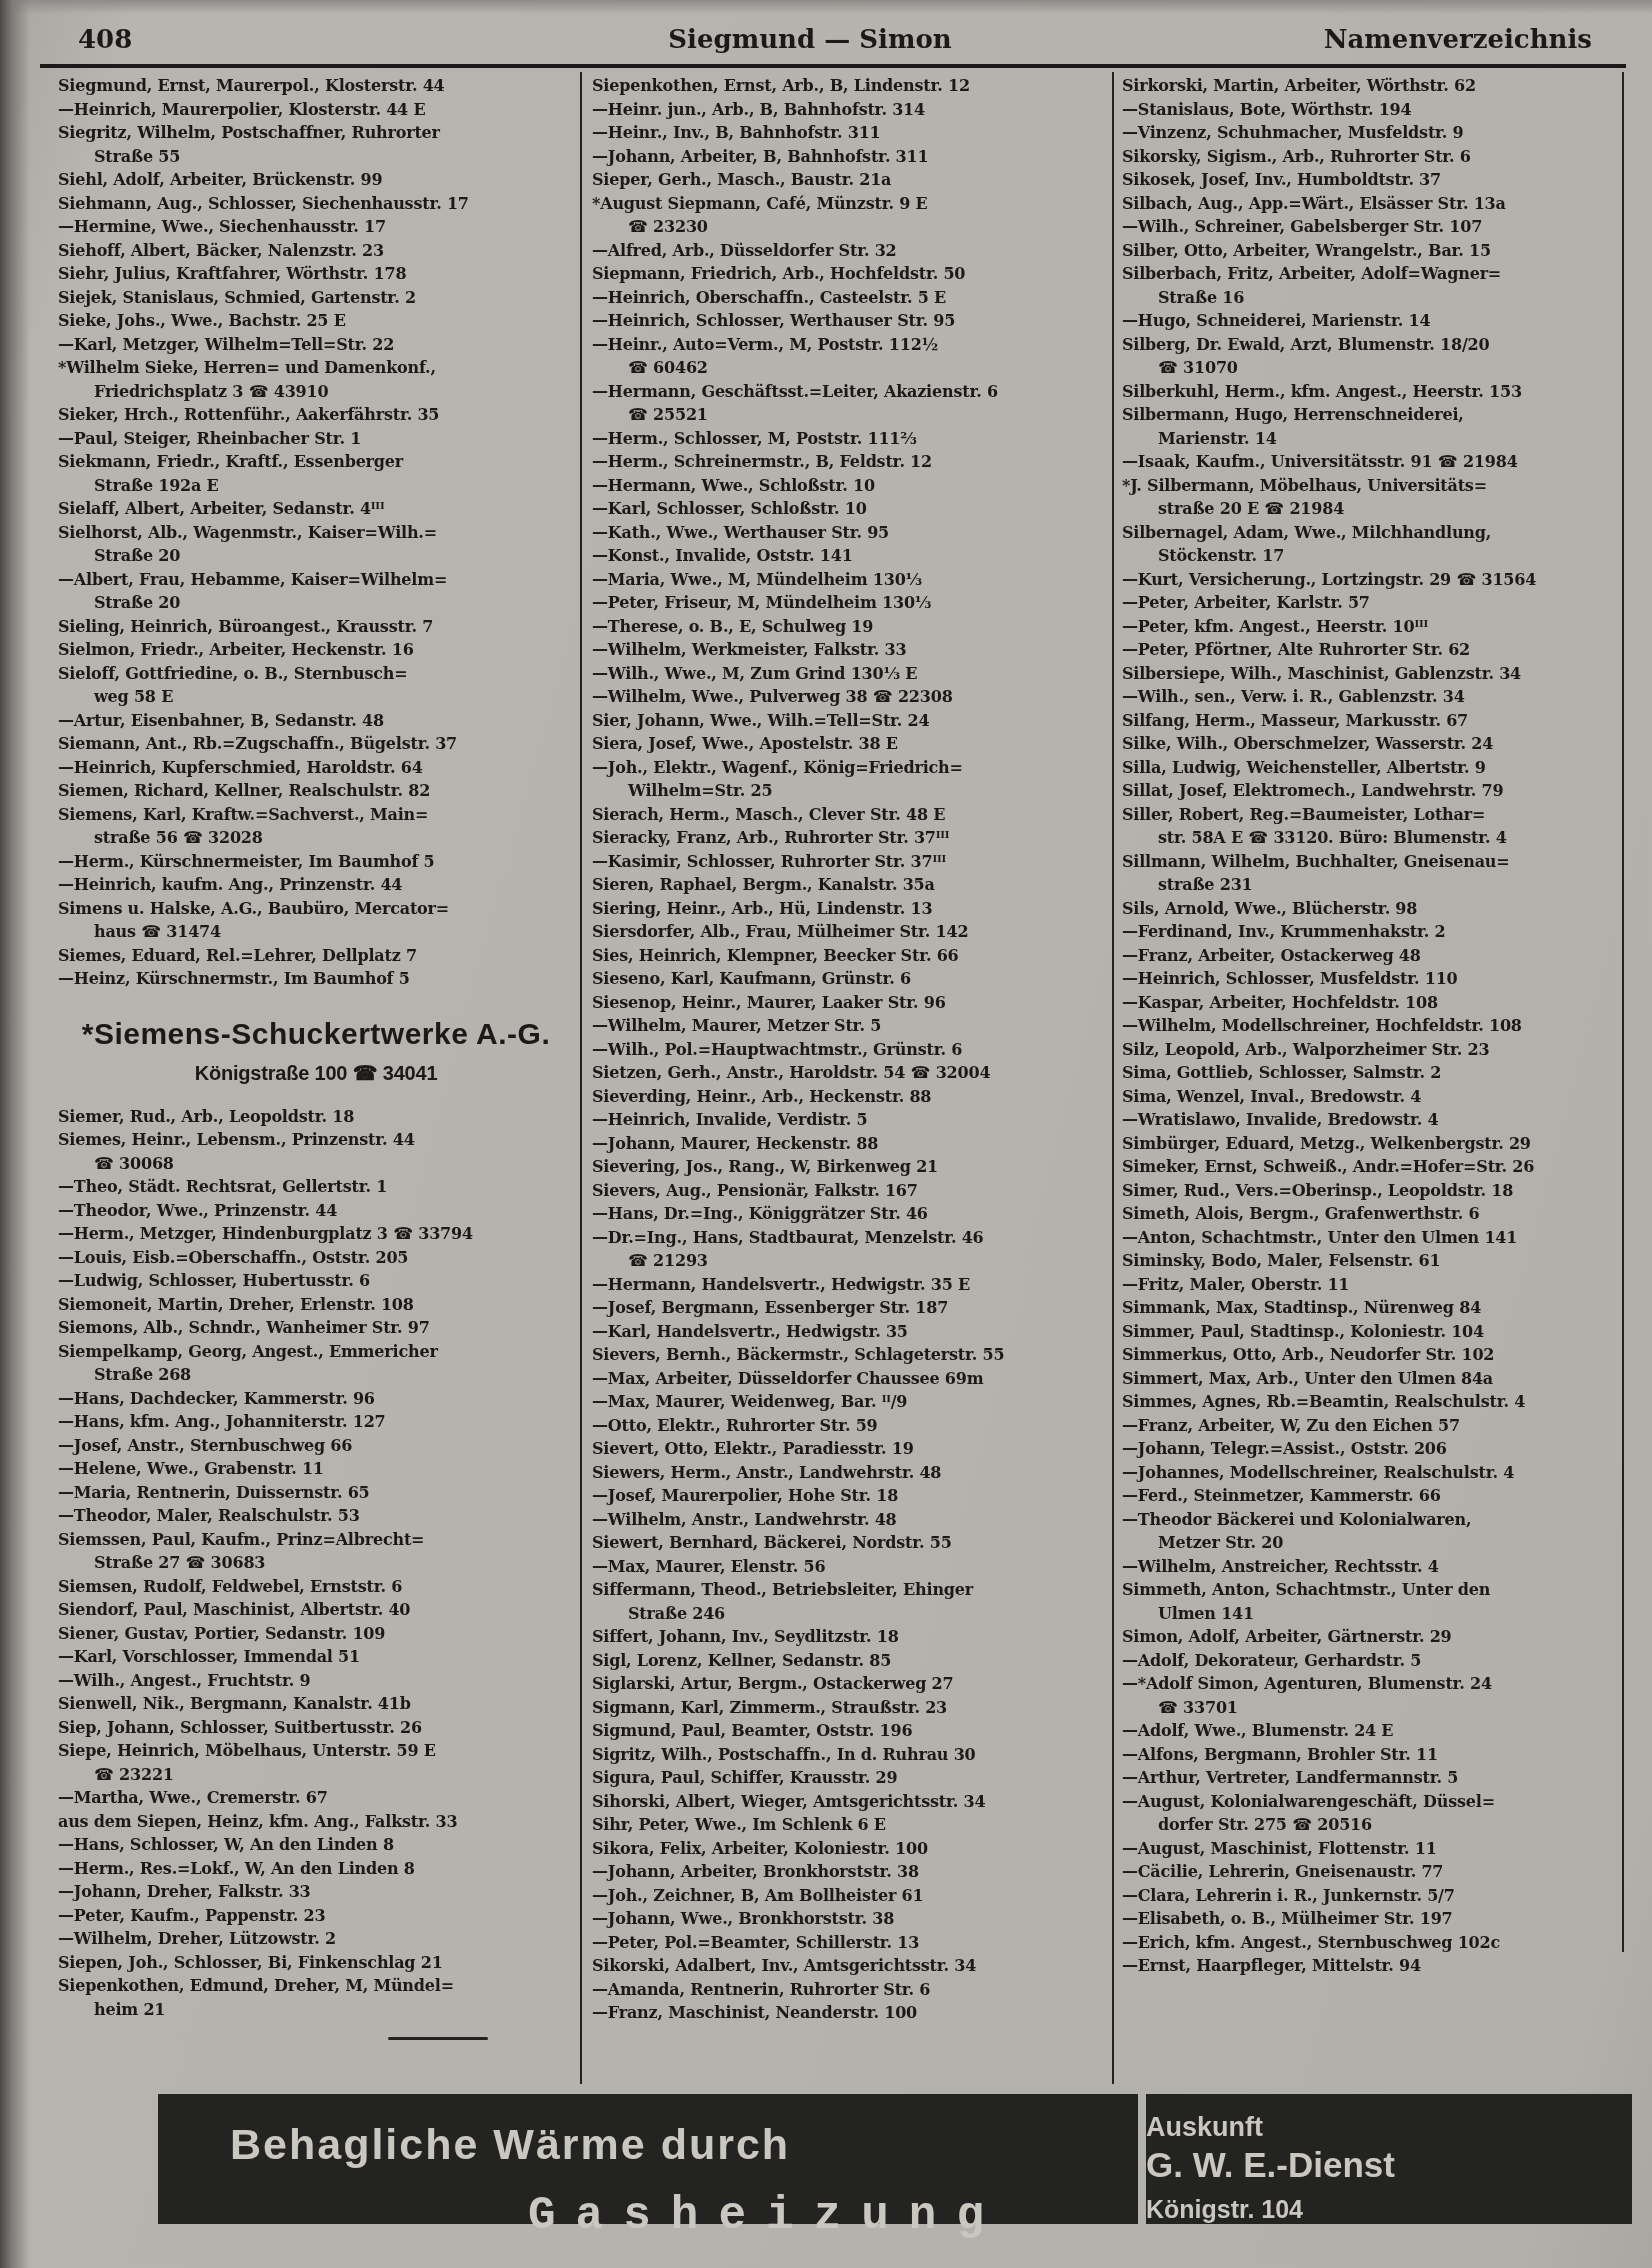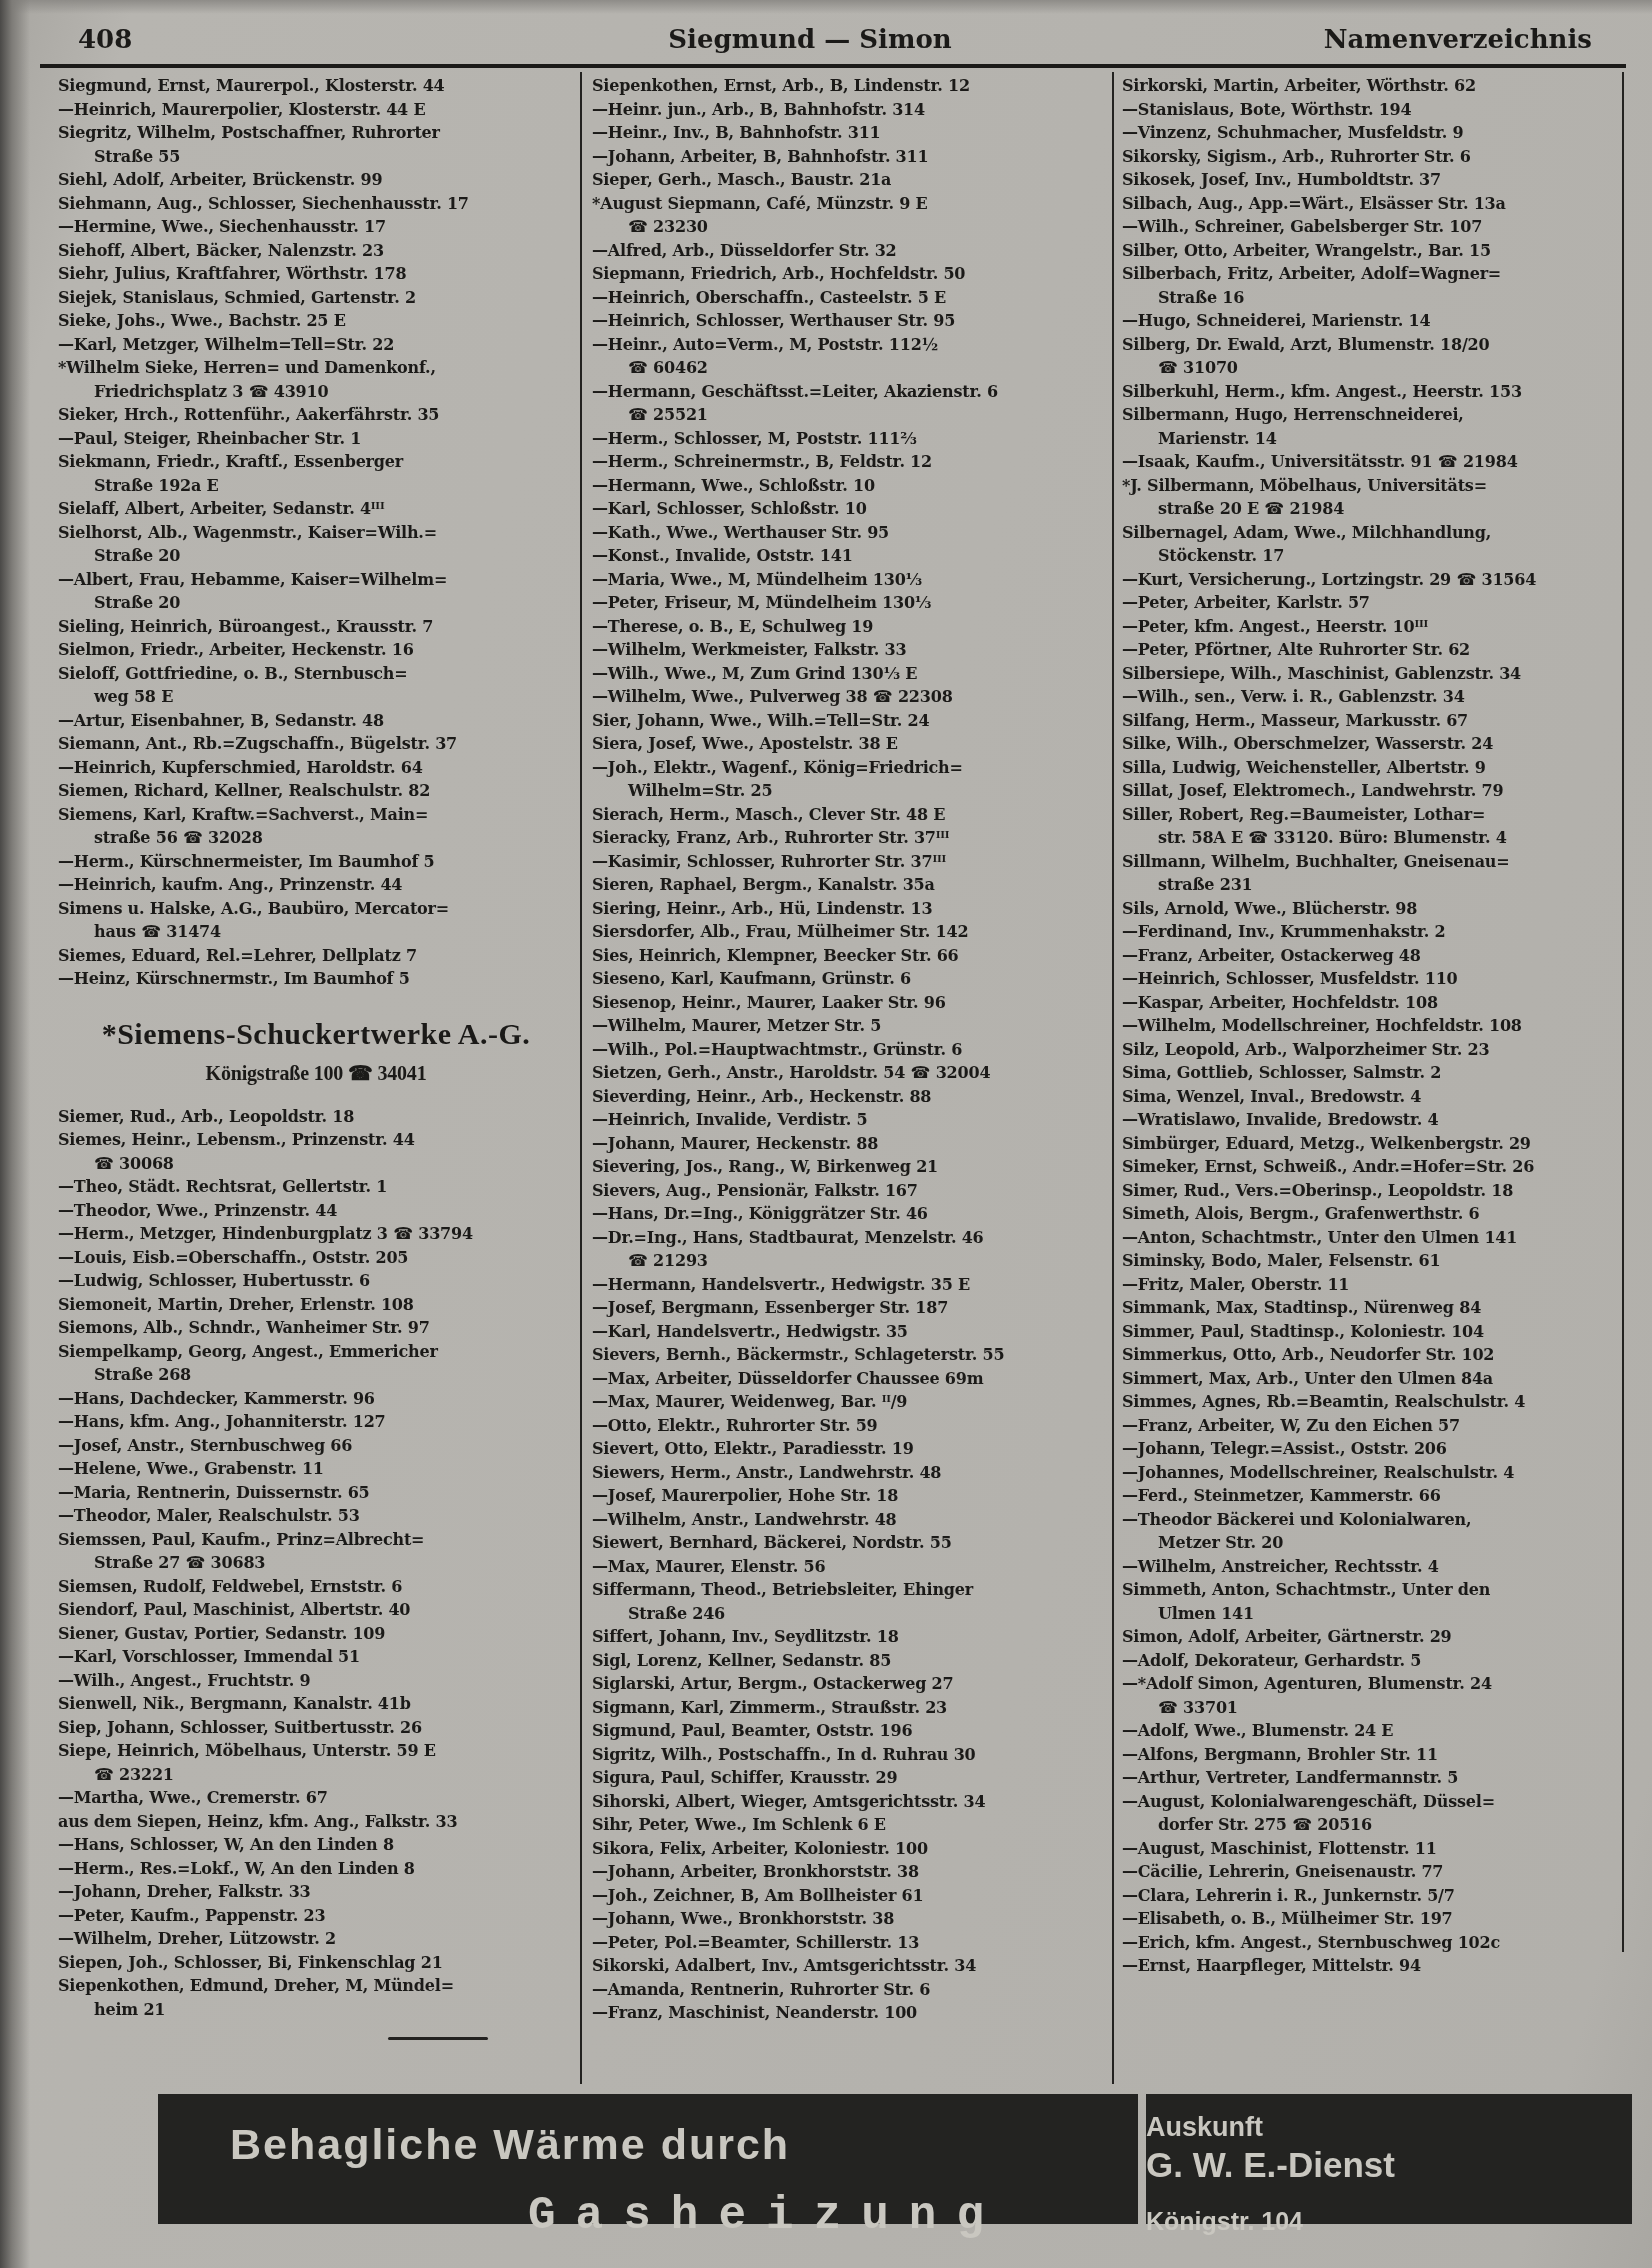--- a/index.html
+++ b/index.html
@@ -28,36 +28,36 @@
 
   
   .col{position:absolute;top:74px;font-size:16px;font-weight:bold;letter-spacing:-0.2px;}
   .col1{left:58px;width:516px;}
   .col2{left:592px;width:514px;}
   .col3{left:1122px;width:494px;}
   .ln{white-space:nowrap;overflow:hidden;line-height:23.5px;height:23.5px;}
   .ln.cont{padding-left:36px;}
 
   
-  .inline-ad{text-align:center;padding:26px 0 20px 0;font-family:Liberation Serif, serif;}
+  .inline-ad{text-align:center;padding:26px 0 20px 0;font-family:Liberation Sans, sans-serif;}
   .inline-ad .l1{font-size:30px;font-weight:bold;letter-spacing:0.5px;line-height:34px;}
   .inline-ad .l2{font-size:20px;font-weight:bold;margin-top:10px;}
 
   .end-divider{margin:16px 0 0 330px;width:100px;height:3px;background:#232220;border-radius:2px;}
 
   
   .fad{position:absolute;top:2094px;height:130px;background:#232321;color:#c9c7c0;
        font-family:"Liberation Sans",sans-serif;font-weight:bold;}
   .fad-left{left:158px;width:980px;}
   .fad-left .l1{position:absolute;left:72px;top:26px;font-size:43px;letter-spacing:2px;}
   .fad-left .l2{position:absolute;left:370px;top:96px;font-size:46px;letter-spacing:20px;font-family:Liberation Mono, monospace;}
   .fad-right{left:1146px;width:486px;text-align:left;}
   .fad-right .l1{margin-top:18px;font-size:27px;}
   .fad-right .l2{margin-top:2px;font-size:35px;}
-  .fad-right .l3{margin-top:22px;font-size:25px;}
+  .fad-right .l3{margin-top:10px;font-size:25px;}
 </style>
 </head>
 <body>
 
 <div class="page">
   <div class="top-shade"></div>
   <div class="gutter"></div>
 
   <div class="hdr">
     <div class="pageno">408</div>

